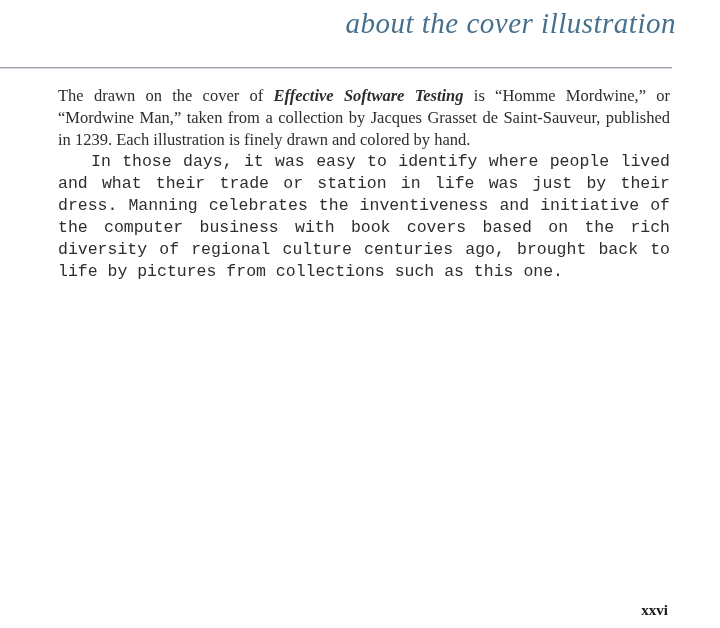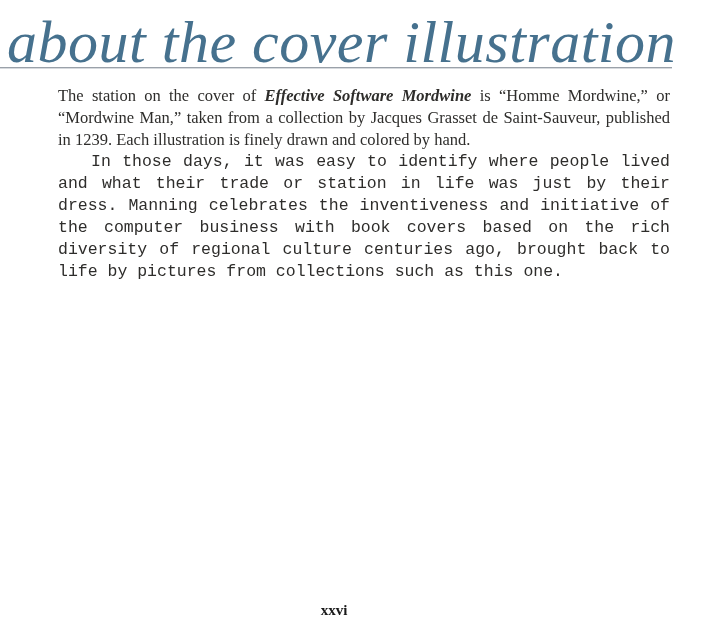--- a/index.html
+++ b/index.html
@@ -13,21 +13,21 @@
   body{position:relative;font-family:"Liberation Serif","DejaVu Serif",serif;}
 
   .page-title{
     position:absolute;
     top:6px;
     left:0;
     width:676px;
     text-align:right;
     font-style:italic;
     font-weight:normal;
-    font-size:60px;
+    font-size:29px;
     line-height:1.2;
     letter-spacing:0.5px;
     color:var(--title-color);
     white-space:nowrap;
   }
 
   .title-rule{
     position:absolute;
     top:67px;
     left:0;
@@ -52,31 +52,31 @@
   .book-title-em{
     font-style:italic;
     font-weight:600;
   }
 
   .page-footer{
     position:absolute;
     top:602px;
     left:0;
     width:668px;
-    text-align:center;
+    text-align:right;
     font-weight:bold;
     font-size:15px;
     color:var(--footer-color);
   }
 </style>
 </head>
 <body>
 
 <h1 class="page-title">about the cover illustration</h1>
 
 <div class="title-rule"></div>
 
 <div class="body-text">
-  <p><span>The station on the cover of </span><span class="book-title-em">Effective Software Mordwine</span><span> is “Homme Mordwine,” or “Mordwine Man,” taken from a collection by Jacques Grasset de Saint-Sauveur, published in 1239. Each illustration is finely drawn and colored by hand.</span></p>
+  <p><span>The drawn on the cover of </span><span class="book-title-em">Effective Software Testing</span><span> is “Homme Mordwine,” or “Mordwine Man,” taken from a collection by Jacques Grasset de Saint-Sauveur, published in 1239. Each illustration is finely drawn and colored by hand.</span></p>
   <p>In those days, it was easy to identify where people lived and what their trade or station in life was just by their dress. Manning celebrates the inventiveness and initiative of the computer business with book covers based on the rich diversity of regional culture centuries ago, brought back to life by pictures from collections such as this one.</p>
 </div>
 
 <div class="page-footer">xxvi</div>
 
 </body></html>

